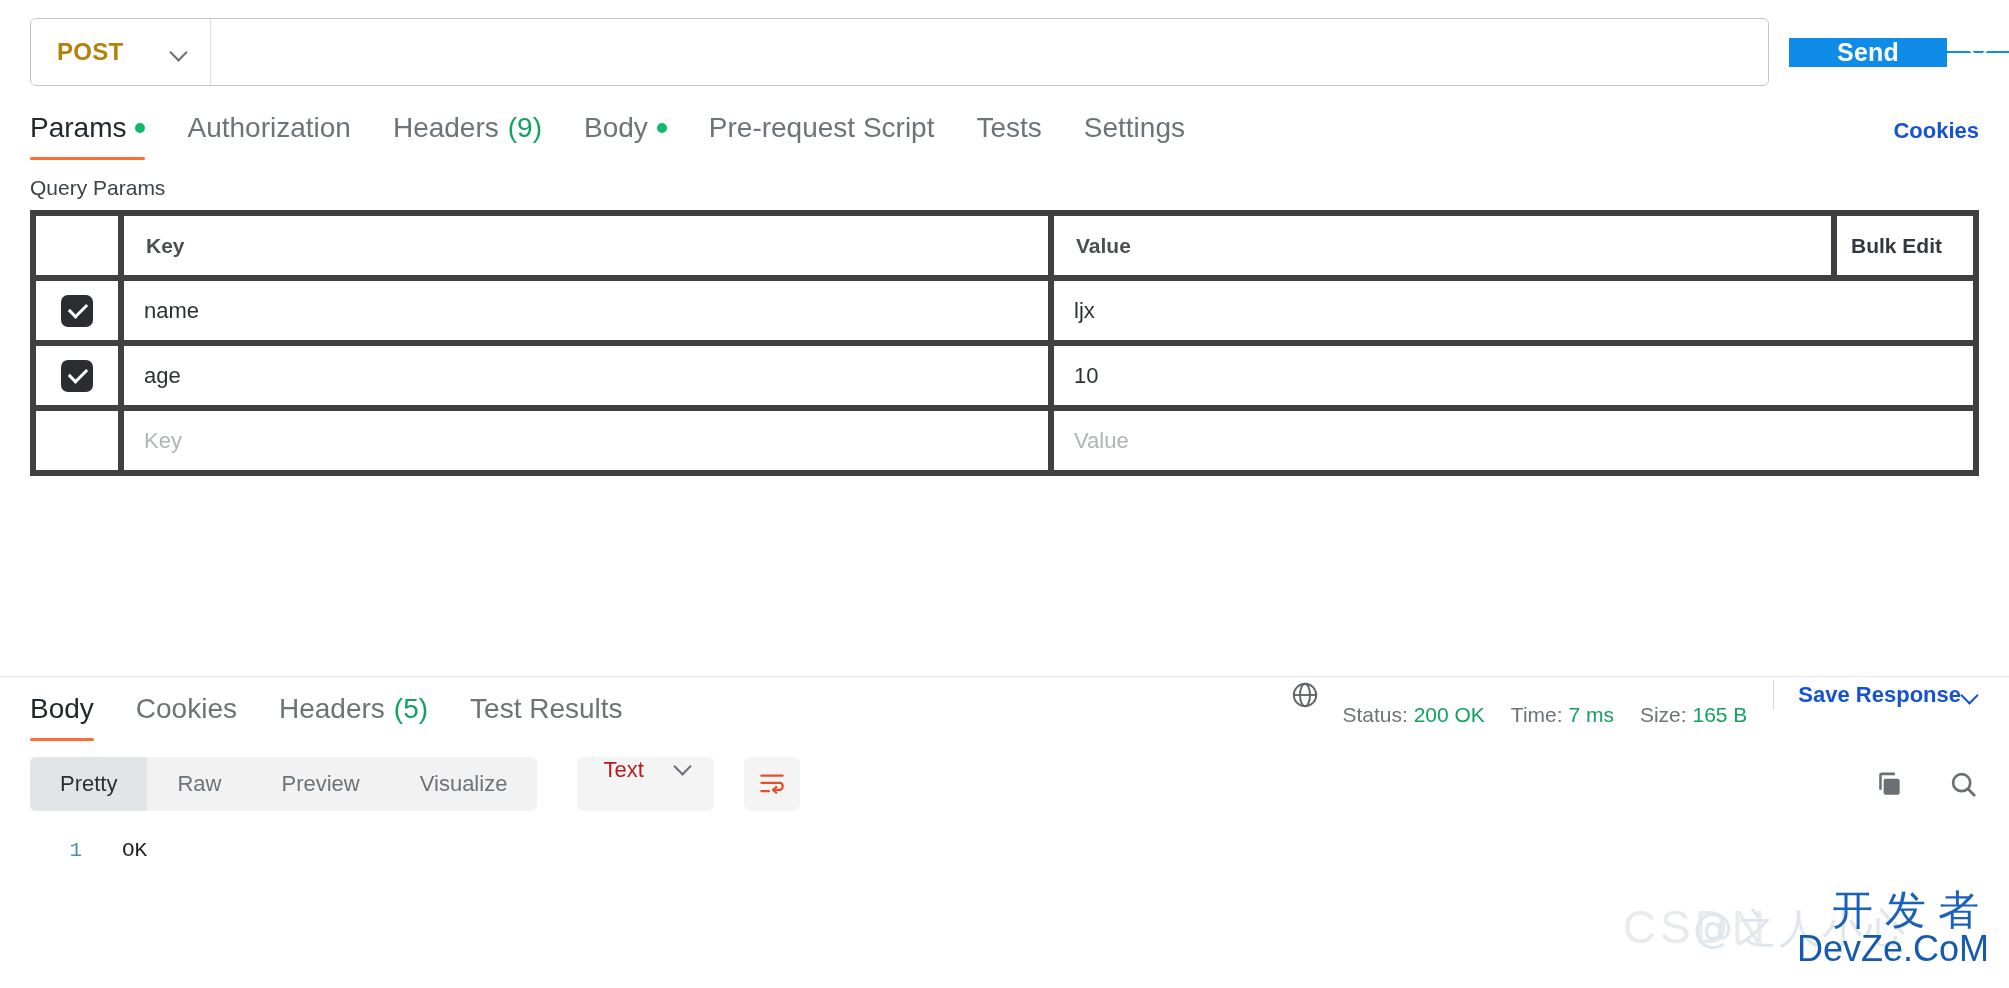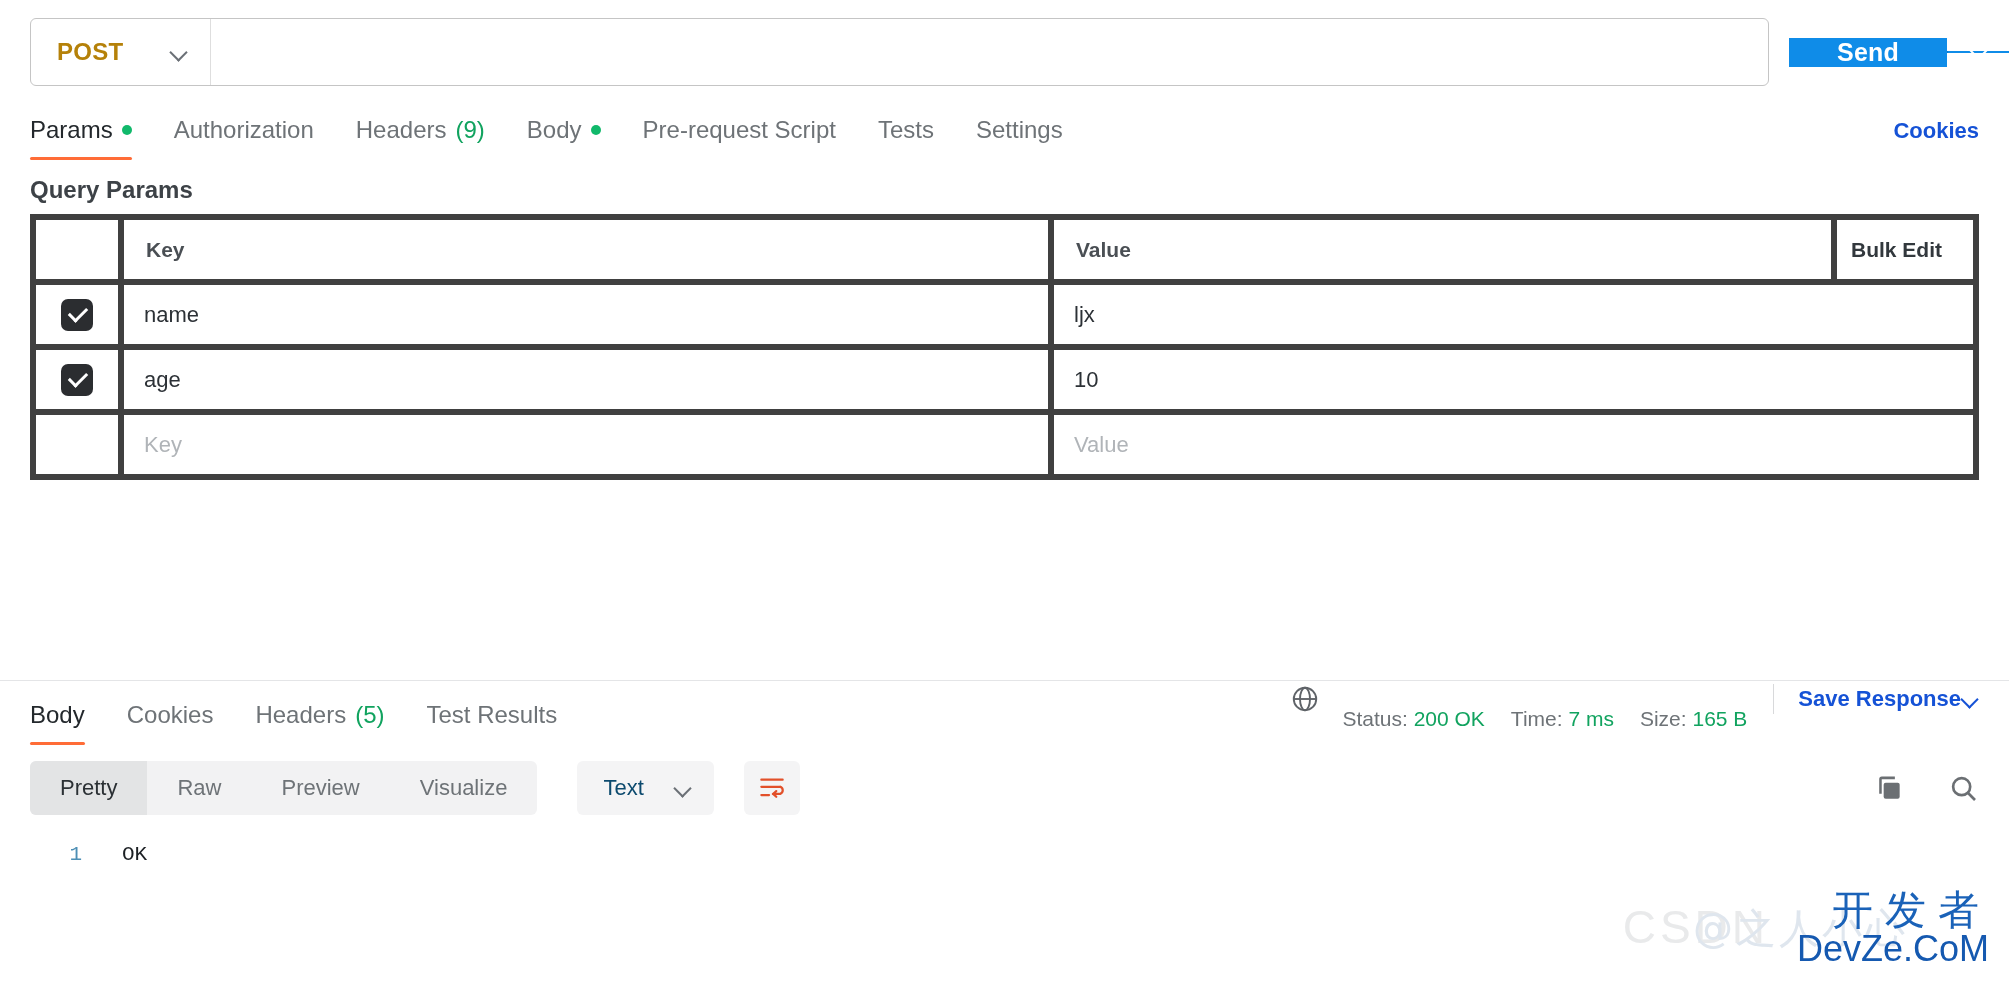--- a/index.html
+++ b/index.html
@@ -110,21 +110,21 @@
   
   .req-tabs {
     display: flex;
     align-items: flex-end;
     padding: 6px 30px 0 30px;
     height: 62px;
     position: relative;
   }
   .tab {
     position: relative;
-    font-size: 24px;
+    font-size: 28px;
     color: #6e7377;
     padding: 0 0 16px 0;
     margin-right: 42px;
     cursor: pointer;
     display: flex;
     align-items: center;
     gap: 9px;
     white-space: nowrap;
   }
   .tab.active { color: #23282c; }
@@ -150,22 +150,22 @@
     color: #1552d6;
     font-size: 22px;
     font-weight: 600;
     cursor: pointer;
     text-decoration: none;
   }
 
   
   .section-title {
     padding: 16px 30px 10px 30px;
-    font-size: 24px;
-    font-weight: 700;
+    font-size: 21px;
+    font-weight: 400;
     color: #3d4247;
   }
   .params-table {
     margin: 0 30px;
     border: 1px solid #e7e8ea;
     border-collapse: collapse;
     width: calc(100% - 60px);
     table-layout: fixed;
   }
   .params-table td, .params-table th {
@@ -289,30 +289,29 @@
     border: none;
     font-family: "Liberation Sans", sans-serif;
     height: 100%;
   }
   .seg.active {
     background: #e3e4e5;
     color: #2b3034;
   }
   .text-select {
     display: flex;
-    align-items: center;
     gap: 30px;
     background: #f4f4f5;
     border-radius: 6px;
     height: 54px;
     padding: 0 22px 0 26px;
     margin-left: 40px;
     cursor: pointer;
     font-size: 22px;
-    color: #0c4a6e;
+    color: #b91c1c;
   }
   .wrap-btn {
     width: 56px; height: 54px;
     background: #f4f4f5;
     border-radius: 6px;
     margin-left: 30px;
     display: flex;
     align-items: center;
     justify-content: center;
     cursor: pointer;

